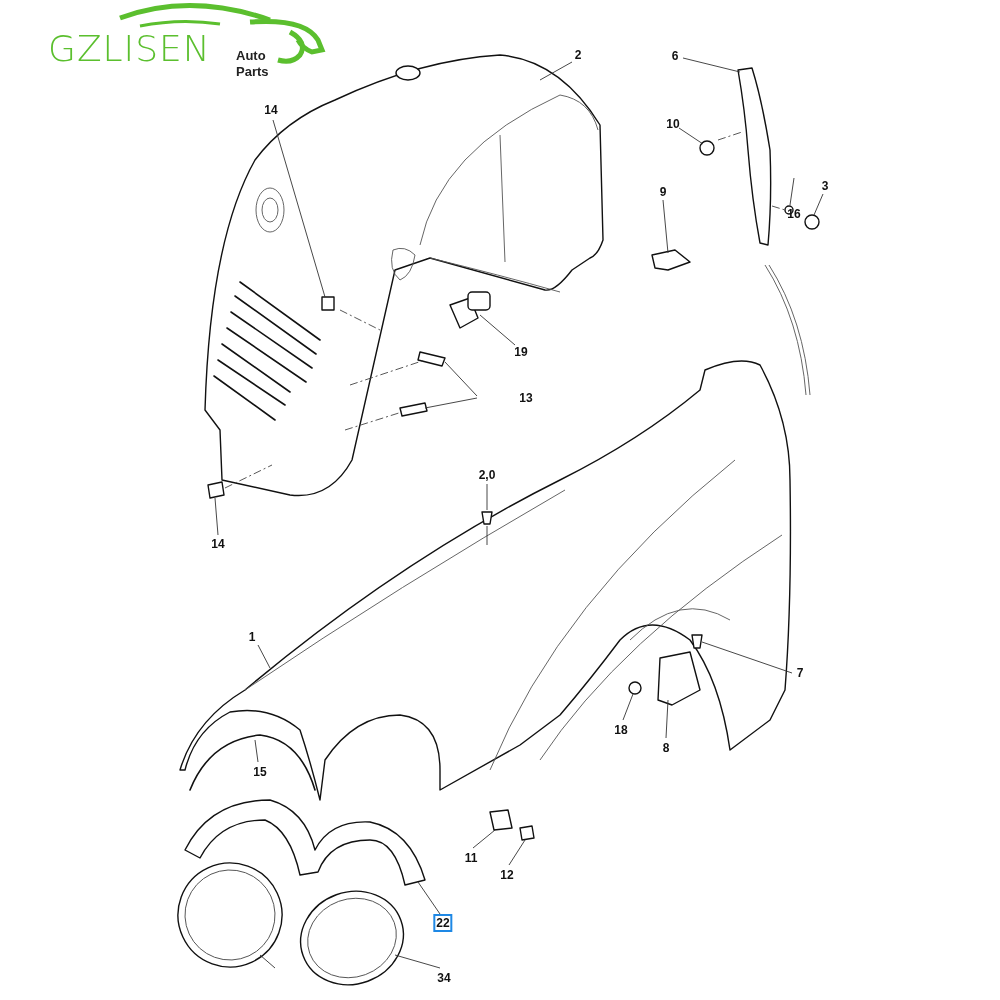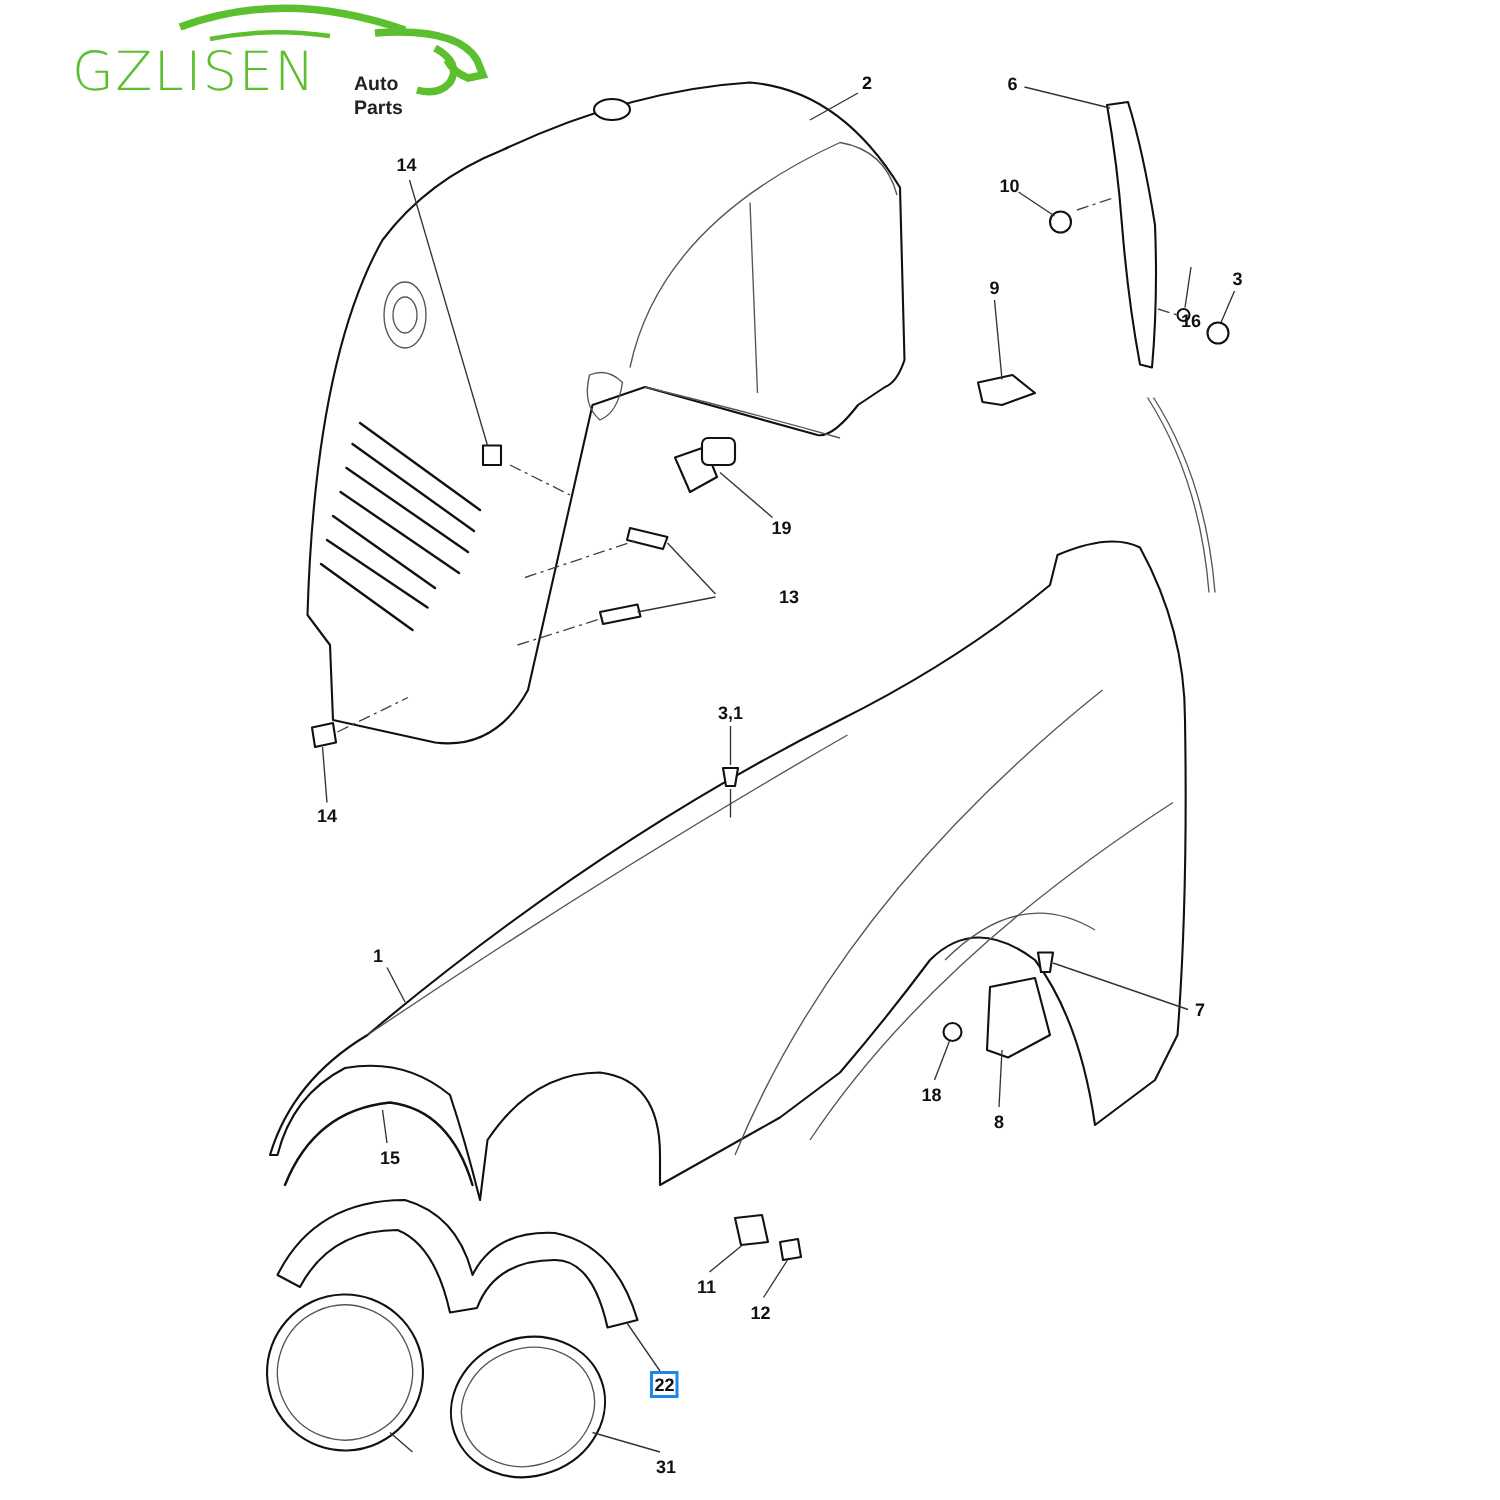--- a/index.html
+++ b/index.html
@@ -126,31 +126,31 @@
     <path d="M225 488 L272 465"></path>
     <path d="M718 140 L742 132"></path>
     <path d="M772 206 L785 210"></path>
   </g>
 </svg>
 
 <div id="callouts">
     <div class="callout" style="left: 252px; top: 637px;">1</div>
     <div class="callout" style="left: 578px; top: 55px;">2</div>
     <div class="callout" style="left: 825px; top: 186px;">3</div>
-    <div class="callout" style="left: 487px; top: 475px;">3,1</div>
+    <div class="callout" style="left: 487px; top: 475px;">2,0</div>
     <div class="callout" style="left: 675px; top: 56px;">6</div>
     <div class="callout" style="left: 800px; top: 673px;">7</div>
     <div class="callout" style="left: 666px; top: 748px;">8</div>
     <div class="callout" style="left: 663px; top: 192px;">9</div>
     <div class="callout" style="left: 673px; top: 124px;">10</div>
     <div class="callout" style="left: 471px; top: 858px;">11</div>
     <div class="callout" style="left: 507px; top: 875px;">12</div>
     <div class="callout" style="left: 488px; top: 398px; margin-left: 38px;">13</div>
     <div class="callout" style="left: 271px; top: 110px;">14</div>
     <div class="callout" style="left: 218px; top: 544px;">14</div>
     <div class="callout" style="left: 260px; top: 772px;">15</div>
     <div class="callout" style="left: 794px; top: 170px; margin-top: 44px;">16</div>
     <div class="callout" style="left: 621px; top: 730px;">18</div>
     <div class="callout" style="left: 521px; top: 352px;">19</div>
     <div class="callout" style="left: 273px; top: 1022px;">20</div>
-    <div class="callout" style="left: 444px; top: 978px;">31</div>
+    <div class="callout" style="left: 444px; top: 978px;">34</div>
     <div class="callout hl" style="left: 443px; top: 923px; outline-color: rgb(30, 136, 229);">22</div>
   </div>
 
 </body></html>

